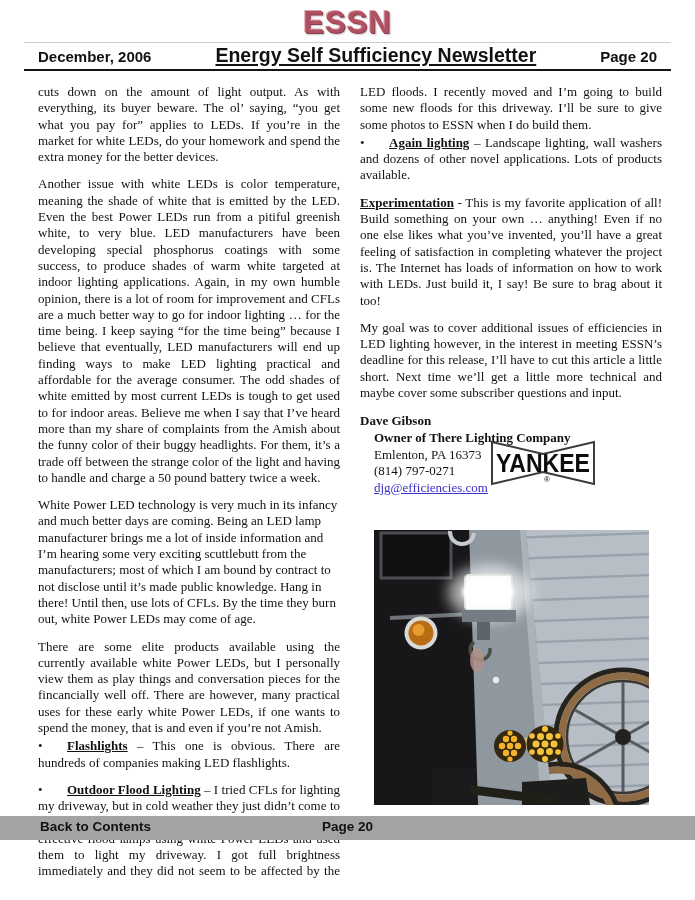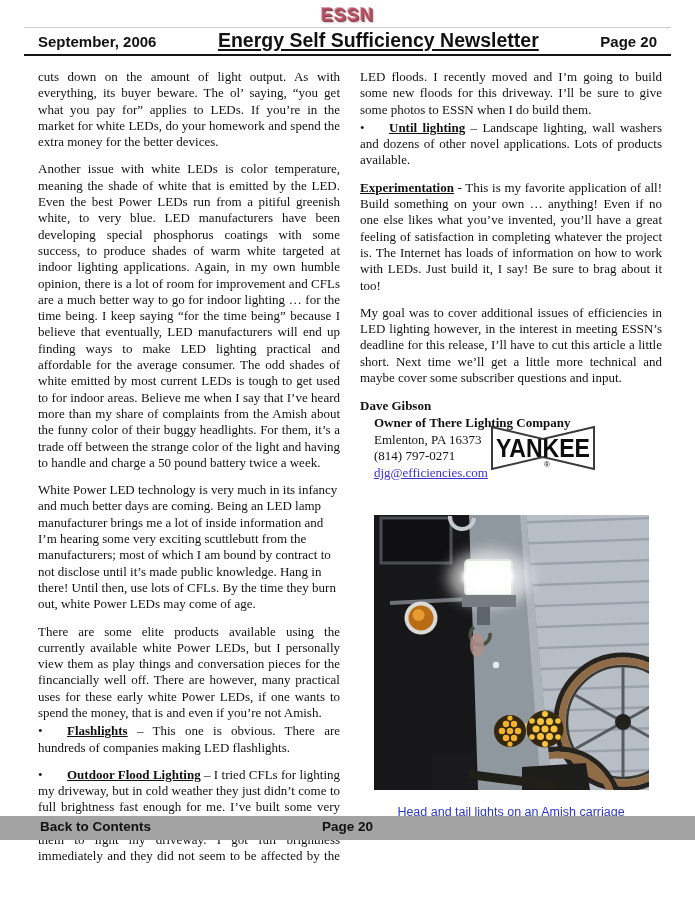--- a/index.html
+++ b/index.html
@@ -1,20 +1,20 @@
 <!DOCTYPE html>
 <html><head>
 <meta charset="utf-8">
 <style>
   html,body{margin:0;padding:0;background:#fff;}
   .page{position:relative;width:695px;height:900px;background:#ffffff;overflow:hidden;
         font-family:"Liberation Serif",serif;color:#111;}
   
   .essn{margin-top:5px;text-align:center;font-family:"Liberation Sans",sans-serif;
-        font-weight:bold;font-size:18px;letter-spacing:1px;color:#b05060;
+        font-weight:bold;font-size:31px;letter-spacing:1px;color:#b05060;
         text-shadow:-1px -1px 0 #dda1ac, 1px 1px 0 #8d3e4c, 2px 2px 2px #c9c9c9;}
   .thin-rule{border:none;border-top:1px solid #cccccc;margin:1px 24px 0 24px;}
   .header-row{display:flex;align-items:flex-end;justify-content:space-between;
               margin:0 24px;padding:1px 14px 2px 14px;}
   .hdr-date,.hdr-page{font-family:"Liberation Sans",sans-serif;font-weight:bold;font-size:15px;white-space:nowrap;padding-bottom:2px;}
   .hdr-title{font-family:"Liberation Sans",sans-serif;font-weight:bold;font-size:19.5px;
              text-decoration:underline;text-decoration-thickness:2px;text-underline-offset:2px;white-space:nowrap;}
   .thick-rule{border:none;border-top:2.5px solid #151515;margin:0 24px;}
   
   .columns{display:flex;gap:20px;padding:13px 33px 0 38px;height:794px;overflow:hidden;justify-content:space-between;}
@@ -43,40 +43,40 @@
   .footer-page{position:absolute;left:0;right:0;top:3px;text-align:center;}
 </style>
 </head>
 <body>
 
 <div class="page">
 
   <div class="essn">ESSN</div>
   <hr class="thin-rule">
   <div class="header-row">
-    <span class="hdr-date">September, 2006</span>
+    <span class="hdr-date">December, 2006</span>
     <span class="hdr-title">Energy Self Sufficiency Newsletter</span>
     <span class="hdr-page">Page 20</span>
   </div>
   <hr class="thick-rule">
 
   <div class="columns">
 
     <div class="col">
       <p>cuts down on the amount of light output. As with everything, its buyer beware. The ol’ saying, “you get what you pay for” applies to LEDs. If you’re in the market for white LEDs, do your homework and spend the extra money for the better devices.</p>
       <p>Another issue with white LEDs is color temperature, meaning the shade of white that is emitted by the LED. Even the best Power LEDs run from a pitiful greenish white, to very blue. LED manufacturers have been developing special phosphorus coatings with some success, to produce shades of warm white targeted at indoor lighting applications. Again, in my own humble opinion, there is a lot of room for improvement and CFLs are a much better way to go for indoor lighting … for the time being. I keep saying “for the time being” because I believe that eventually, LED manufacturers will end up finding ways to make LED lighting practical and affordable for the average consumer. The odd shades of white emitted by most current LEDs is tough to get used to for indoor areas. Believe me when I say that I’ve heard more than my share of complaints from the Amish about the funny color of their buggy headlights. For them, it’s a trade off between the strange color of the light and having to handle and charge a 50 pound battery twice a week.</p>
       <p class="ragged">White Power LED technology is very much in its infancy and much better days are coming. Being an LED lamp manufacturer brings me a lot of inside information and I’m hearing some very exciting scuttlebutt from the manufacturers; most of which I am bound by contract to not disclose until it’s made public knowledge. Hang in there! Until then, use lots of CFLs. By the time they burn out, white Power LEDs may come of age.</p>
       <p class="tight">There are some elite products available using the currently available white Power LEDs, but I personally view them as play things and conversation pieces for the fincancially well off. There are however, many practical uses for these early white Power LEDs, if one wants to spend the money, that is and even if you’re not Amish.</p>
       <p class="bullet-p"><span class="bullet">•</span><span class="bterm">Flashlights</span><span> – This one is obvious. There are hundreds of companies making LED flashlights.</span></p>
       <p class="bullet-p"><span class="bullet">•</span><span class="bterm">Outdoor Flood Lighting</span><span> – I tried CFLs for lighting my driveway, but in cold weather they just didn’t come to full brightness fast enough for me. I’ve built some very effective flood lamps using white Power LEDs and used them to light my driveway. I got full brightness immediately and they did not seem to be affected by the cold Pennsylvania winter weather. I noticed that my eyes adjusted very well when stepping out of a dark area and into an area illuminated by</span></p>
     </div>
 
     <div class="col">
       <p class="tight">LED floods.  I recently moved and I’m going to build some new floods for this driveway. I’ll be sure to give some photos to ESSN when I do build them.</p>
-      <p class="bullet-p"><span class="bullet">•</span><span class="bterm">Until lighting</span><span> – Landscape lighting, wall washers and dozens of other novel applications. Lots of products available.</span></p>
+      <p class="bullet-p"><span class="bullet">•</span><span class="bterm">Again lighting</span><span> – Landscape lighting, wall washers and dozens of other novel applications. Lots of products available.</span></p>
       <p style="margin-top:10px;"><span class="bterm">Experimentation</span><span> - This is my favorite application of all! Build something on your own … anything! Even if no one else likes what you’ve invented, you’ll have a great feeling of satisfaction in completing whatever the project is. The Internet has loads of information on how to work with LEDs. Just build it, I say! Be sure to brag about it too!</span></p>
       <p>My goal was to cover additional issues of efficiencies in LED lighting however, in the interest in meeting ESSN’s deadline for this release, I’ll have to cut this article a little short. Next time we’ll get a little more technical and maybe cover some subscriber questions and input.</p>
 
       <div class="sig">
         <div class="sig-name">Dave Gibson</div>
         <div class="sig-title">Owner of There Lighting Company</div>
         <div class="sig-ind">Emlenton, PA 16373</div>
         <div class="sig-ind">(814) 797-0271</div>
         <div><a class="email">djg@efficiencies.com</a></div>
 

